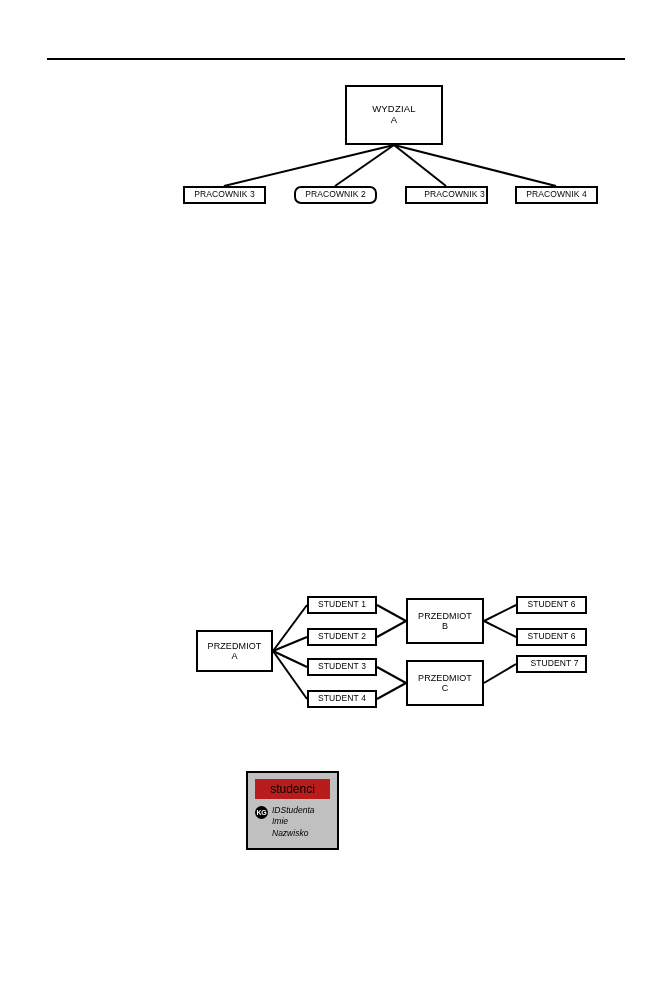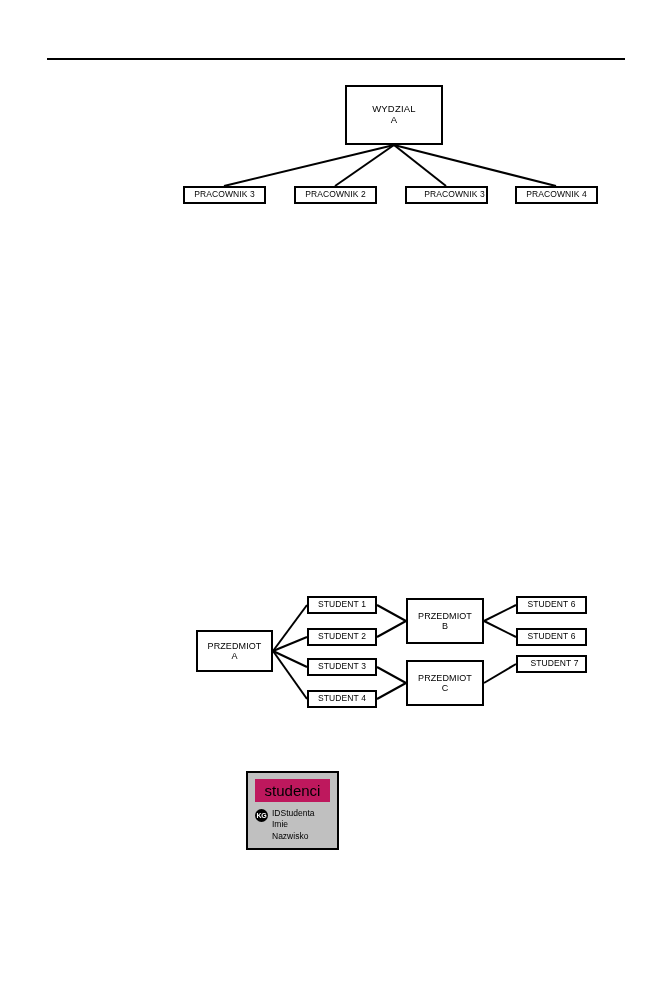--- a/index.html
+++ b/index.html
@@ -78,23 +78,23 @@
   
   .entity {
     position: absolute;
     box-sizing: border-box;
     background: #c0c0c0;
     border: 2px solid #000000;
     padding: 6px 7px 8px 7px;
     z-index: 3;
   }
   .entity-title {
-    background: #be185d;
+    background: #b91c1c;
     text-align: center;
-    font-size: 15px;
+    font-size: 12px;
     padding: 3px 2px;
     margin-bottom: 6px;
     white-space: nowrap;
   }
   .entity-fields {
     display: flex;
     flex-direction: row;
     align-items: flex-start;
     gap: 4px;
   }
@@ -111,21 +111,21 @@
     text-align: center;
     letter-spacing: -0.3px;
     margin-top: 1px;
   }
   .field-list {
     display: flex;
     flex-direction: column;
     font-size: 8.5px;
     line-height: 1.35;
   }
-  .field-list span { white-space: nowrap; }
+  .field-list span { white-space: nowrap; font-style: italic; }
 </style>
 </head>
 <body>
 
 <div id="page">
 
   <div class="top-rule"></div>
 
   <svg class="diagram-svg" viewBox="0 0 672 999" xmlns="http://www.w3.org/2000/svg">
     <g stroke="#000000" stroke-width="2" fill="none">
@@ -137,21 +137,21 @@
   </svg>
 
   <div class="node big" style="left:345px; top:85px; width:98px; height:60px;">
     <span class="line1">WYDZIAL</span>
     <span class="line2">A</span>
   </div>
 
   <div class="node small" style="left:183px; top:186px; width:83px; height:18px;">
     <span class="line1">PRACOWNIK 3</span>
   </div>
-  <div class="node small" style="left:294px; top:186px; width:83px; height:18px;">
+  <div class="node small" style="left:294px; top:186px; width:83px; height:18px;border-radius:7px;">
     <span class="line1">PRACOWNIK 2</span>
   </div>
   <div class="node small" style="left:405px; top:186px; width:83px; height:18px;padding-left:16px;">
     <span class="line1">PRACOWNIK 3</span>
   </div>
   <div class="node small" style="left:515px; top:186px; width:83px; height:18px;align-items:center;">
     <span class="line1">PRACOWNIK 4</span>
   </div>
 
   <svg class="diagram-svg" viewBox="0 0 672 999" xmlns="http://www.w3.org/2000/svg">

